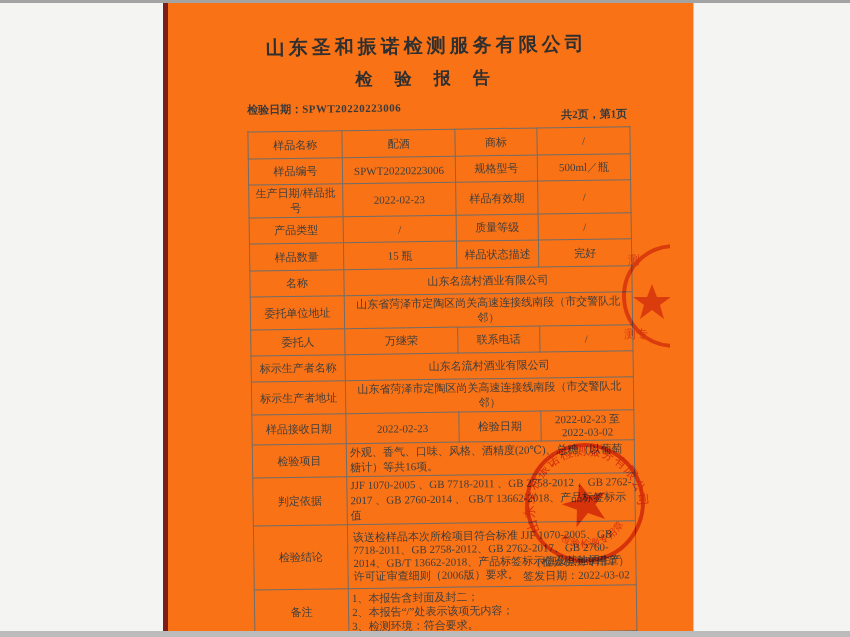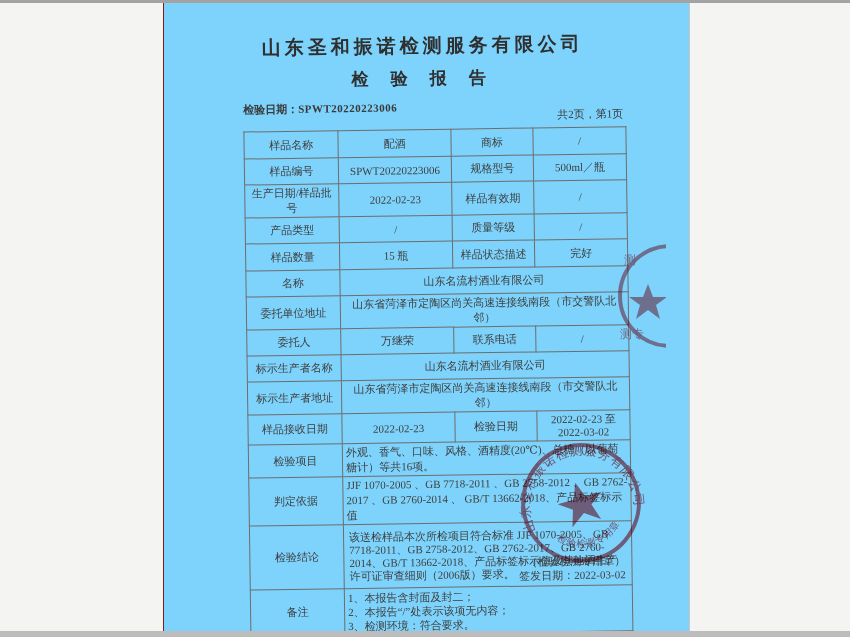--- a/index.html
+++ b/index.html
@@ -6,40 +6,40 @@
   body{
     width:850px;height:637px;overflow:hidden;position:relative;
     background:#f4f4f3;
     font-family:"Liberation Serif","DejaVu Serif",serif;
     color:#3c3c3c;
   }
   .strip-top{position:absolute;left:0;top:0;width:850px;height:3px;background:#a3a3a3;}
   .strip-bottom{position:absolute;left:0;top:631px;width:850px;height:6px;background:#bcbcbc;}
   .page{
     position:absolute;left:163px;top:3px;width:525px;height:628px;
-    background:#7dd3fc;border-right:1px solid #c6c6c4;border-left:1px solid #7f1d1d;
+    background:#f97316;border-right:1px solid #c6c6c4;border-left:5px solid #7f1d1d;
   }
   .content{
     position:absolute;left:0;top:0;width:525px;height:628px;
     transform:rotate(-0.8deg);transform-origin:50% 50%;
   }
   .title1{
     margin-top:30px;text-align:center;font-size:19px;font-weight:bold;
     letter-spacing:4px;color:#2f2f2f;
   }
   .title2{
     margin-top:8px;text-align:center;font-size:17px;font-weight:bold;
     letter-spacing:9px;color:#2f2f2f;
   }
   .meta-row{
     width:382px;margin:10px 0 0 82px;position:relative;height:22px;font-size:11px;
   }
   .report-no{position:absolute;left:0;top:0;font-weight:bold;color:#3a3a3a;}
   .report-no .num{font-weight:bold;letter-spacing:.5px;}
-  .page-count{position:absolute;right:2px;top:9px;font-weight:normal;color:#3a3a3a;text-align:center;}
+  .page-count{position:absolute;right:2px;top:9px;font-weight:bold;color:#3a3a3a;text-align:center;}
   table.report{
     margin:7px 0 0 82px;border-collapse:collapse;table-layout:fixed;width:382px;
     font-size:11px;color:#3f3e3d;
   }
   table.report td{
     border:1px solid #6e6d6b;padding:1px 3px;vertical-align:middle;
     overflow:hidden;
   }
   td.lbl{text-align:center;}
   td.val{text-align:center;}

